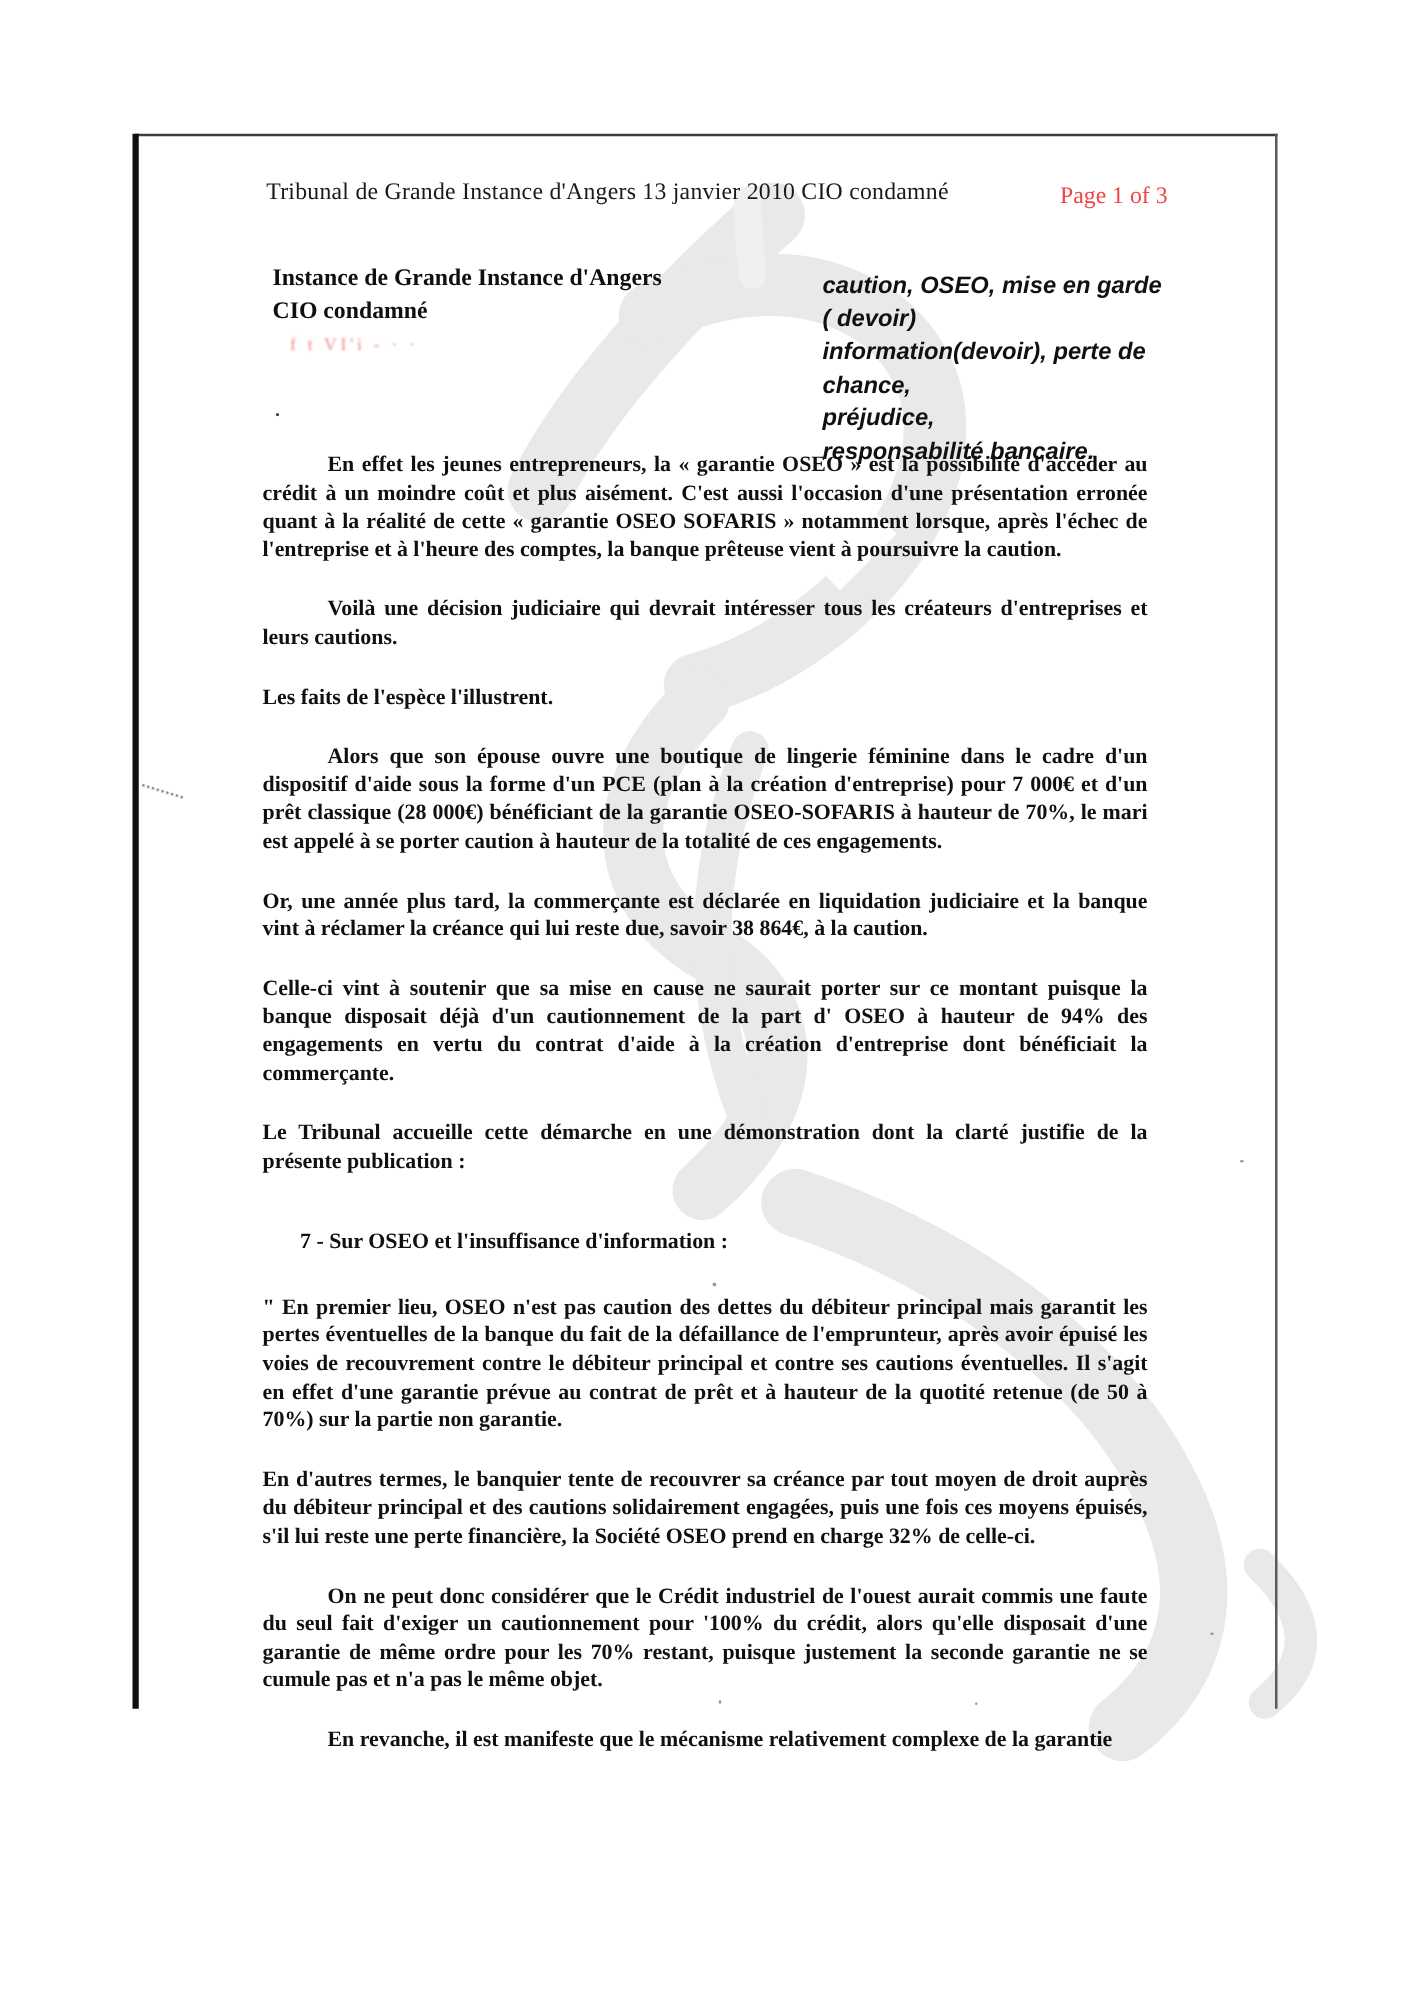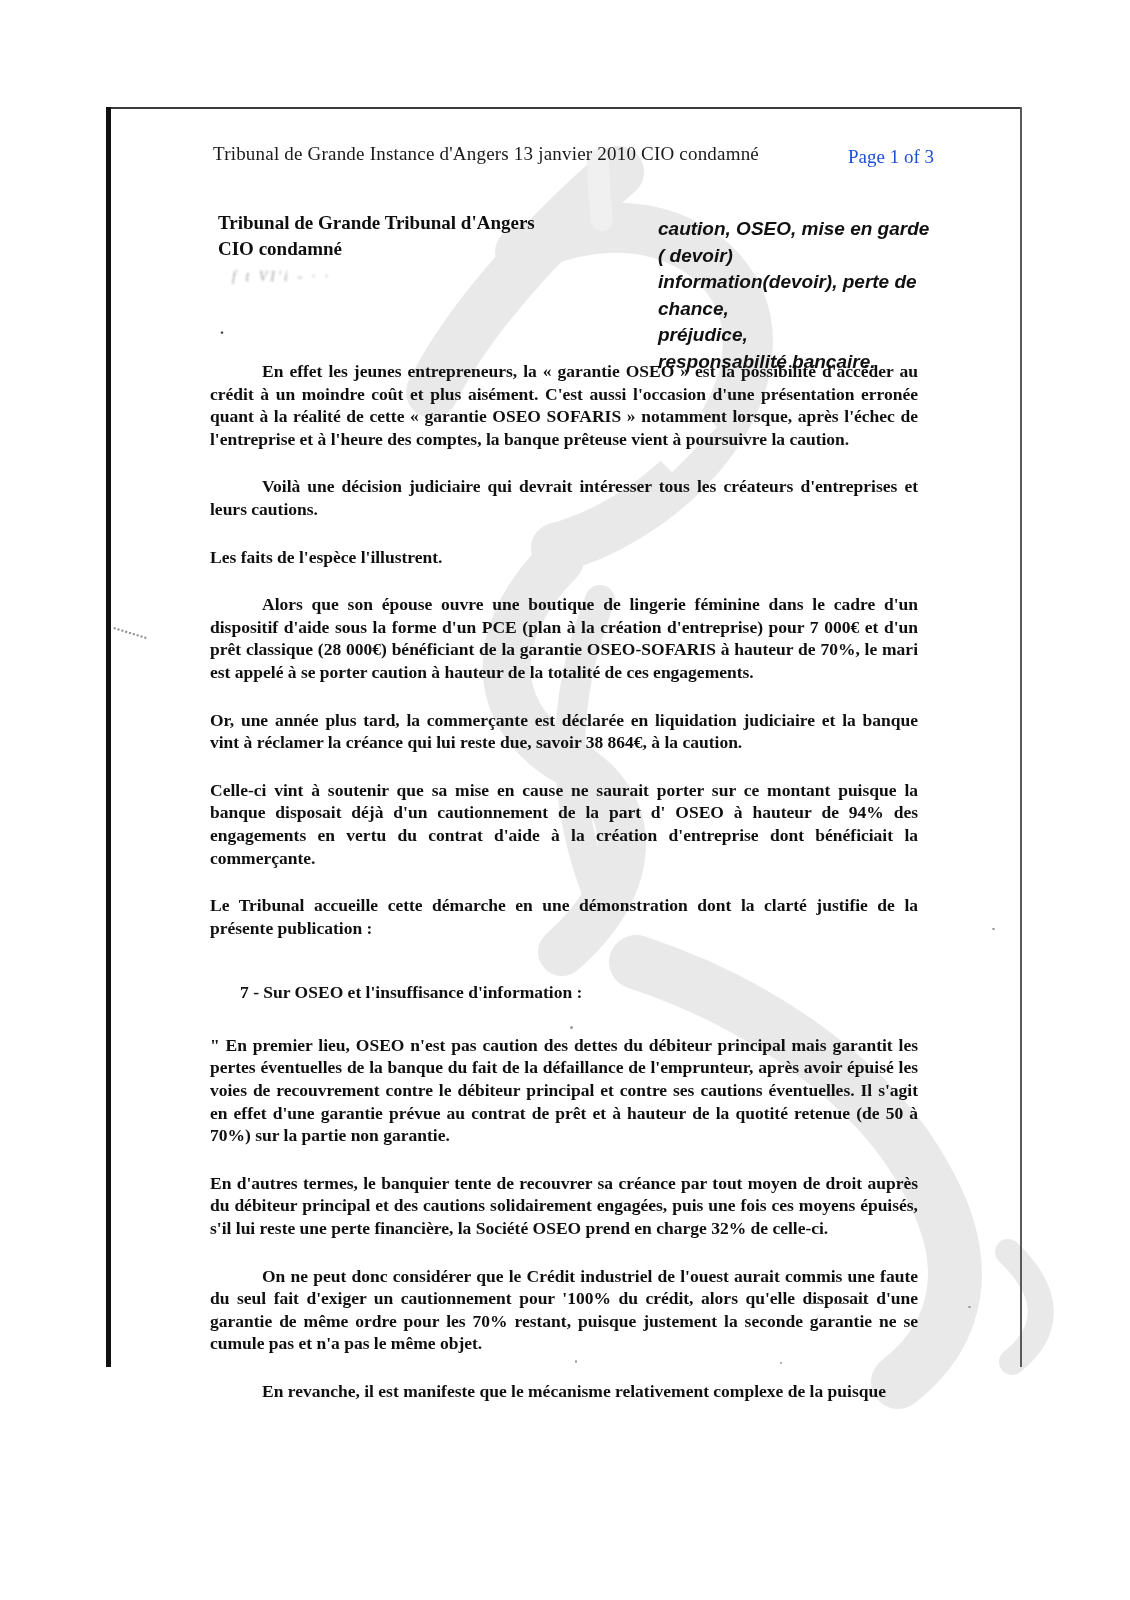--- a/index.html
+++ b/index.html
@@ -20,33 +20,32 @@
 
   .watermark { position: absolute; left: 0; top: 0; pointer-events: none; }
 
   .running-header {
     position: absolute; left: 213px; top: 143px;
     font-size: 19px; font-weight: normal; letter-spacing: 0.2px;
     color: #1a1a1a; white-space: nowrap;
   }
   .page-number {
     position: absolute; left: 848px; top: 146px;
-    font-size: 19px; color: #1d4ed8; white-space: nowrap;
+    font-size: 19px; color: #ef4444; white-space: nowrap;
   }
 
   .caseblock {
     position: absolute; left: 218px; top: 210px;
     font-weight: bold; font-size: 19px; line-height: 26px; color: #0f0f0f;
   }
   .caseblock .smudge {
     margin-top: 2px; margin-left: 14px;
-    font-size: 14px; color: #737373;
+    font-size: 14px; color: #ef4444;
     filter: blur(0.8px); opacity: 0.65; letter-spacing: 3px;
     font-weight: normal;
-    font-style: italic;
   }
   .caseblock .lonely-dot {
     margin-top: 26px; margin-left: 2px;
     color: #444; font-size: 16px; filter: blur(0.3px);
   }
 
   .keywords {
     position: absolute; left: 658px; top: 216px;
     font-family: "Liberation Sans", sans-serif;
     font-weight: bold; font-style: italic;
@@ -105,21 +104,21 @@
   </svg>
 
   <div class="frame-top"></div>
   <div class="frame-left"></div>
   <div class="frame-right"></div>
 
   <div class="running-header">Tribunal de Grande Instance d'Angers 13 janvier 2010 CIO condamné</div>
   <div class="page-number">Page 1 of 3</div>
 
   <div class="caseblock">
-    <div>Tribunal de Grande Tribunal d'Angers</div>
+    <div>Instance de Grande Instance d'Angers</div>
     <div>CIO condamné</div>
     <div class="smudge">f  t VI'i  -  · ·</div>
     <div class="lonely-dot">.</div>
   </div>
 
   <div class="keywords">
     <div>caution, OSEO, mise en garde</div>
     <div>( devoir)</div>
     <div>information(devoir), perte de</div>
     <div>chance,</div>
@@ -132,21 +131,21 @@
     <p class="indent gap-lg">Voilà une décision judiciaire qui devrait intéresser tous les créateurs d'entreprises et leurs cautions.</p>
     <p class="gap-lg">Les faits de l'espèce l'illustrent.</p>
     <p class="indent gap-lg">Alors que son épouse ouvre une boutique de lingerie féminine dans le cadre d'un dispositif d'aide sous la forme d'un PCE (plan à la création  d'entreprise) pour 7 000€ et d'un prêt classique (28 000€) bénéficiant de la garantie OSEO-SOFARIS à hauteur de 70%,  le mari est appelé à se porter caution à hauteur de la totalité de ces engagements.</p>
     <p class="gap-lg">Or, une année plus tard, la commerçante est déclarée en liquidation judiciaire et la banque vint à réclamer la créance qui lui reste due, savoir 38 864€, à la caution.</p>
     <p class="gap-lg">Celle-ci vint à soutenir que sa mise en cause ne saurait porter sur ce montant puisque la banque disposait déjà d'un cautionnement de la part d' OSEO à hauteur de 94% des engagements en vertu du contrat d'aide à la création d'entreprise dont bénéficiait la commerçante.</p>
     <p class="pre-head">Le Tribunal accueille cette démarche en une démonstration dont la clarté justifie de la présente publication :</p>
     <p class="heading">7 - Sur OSEO et l'insuffisance d'information :</p>
     <p class="gap-lg">" En premier lieu, OSEO n'est pas caution des dettes du débiteur principal mais garantit les pertes éventuelles de la banque du fait de la défaillance de l'emprunteur, après avoir épuisé les voies de recouvrement contre le débiteur principal et contre ses cautions éventuelles. Il s'agit en effet d'une garantie prévue au contrat de prêt et à hauteur de la quotité retenue (de 50 à 70%) sur la partie non garantie.</p>
     <p class="gap-lg">En d'autres termes, le banquier tente de recouvrer sa créance par tout moyen de droit auprès du débiteur principal et des cautions solidairement engagées, puis une fois ces moyens épuisés, s'il lui reste une perte financière, la Société OSEO prend en charge 32% de celle-ci.</p>
     <p class="indent gap-lg">On ne peut donc considérer que le Crédit industriel de l'ouest aurait commis une faute du seul fait d'exiger un cautionnement pour '100% du crédit, alors qu'elle disposait d'une garantie de même ordre pour les 70% restant, puisque justement la seconde garantie ne se cumule pas et n'a pas le même objet.</p>
-    <p class="last">En revanche, il est manifeste que le mécanisme relativement complexe de la puisque</p>
+    <p class="last">En revanche, il est manifeste que le mécanisme relativement complexe de la garantie</p>
   </div>
 
   <div class="margin-scribble"></div>
   <div class="stray-dashes">— — –</div>
   <div class="speck s1"></div>
   <div class="speck s2"></div>
   <div class="speck s3"></div>
   <div class="speck s4"></div>
   <div class="speck s5"></div>
 

